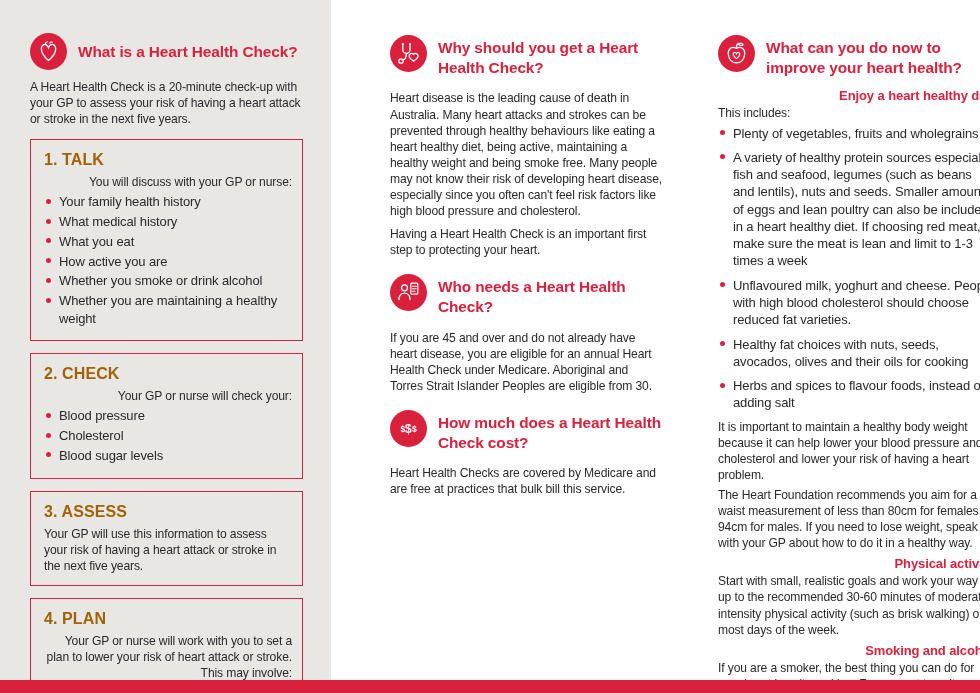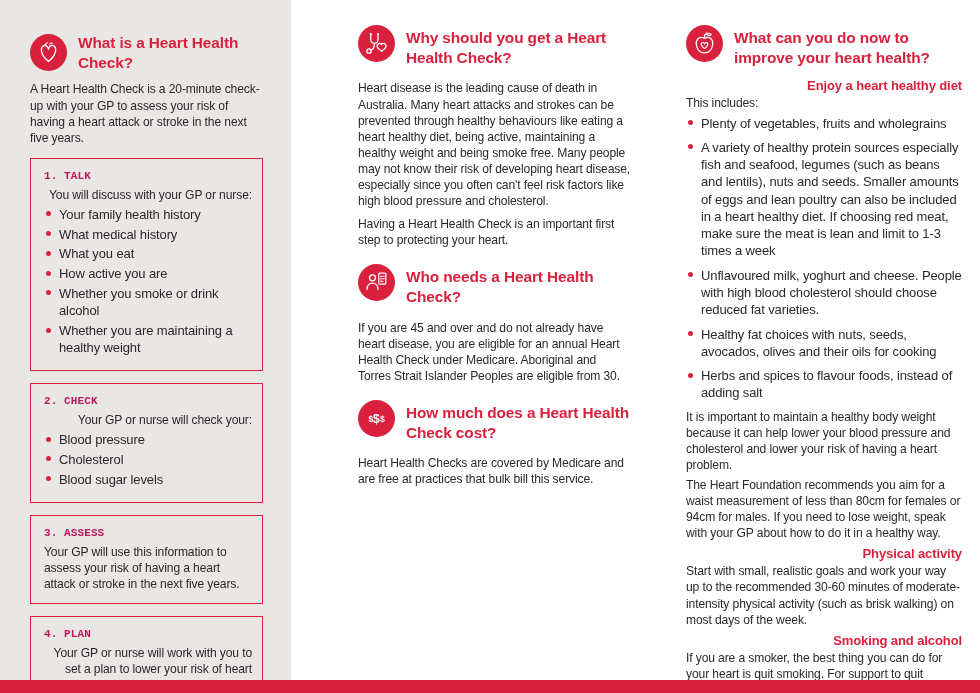--- a/index.html
+++ b/index.html
@@ -13,33 +13,33 @@
     position: relative;
     width: 980px;
     height: 693px;
     background: #ffffff;
     overflow: hidden;
     color: #2b282c;
   }
   .left-panel {
     position: absolute;
     left: 0; top: 0;
-    width: 291px;
+    width: 331px;
     height: 693px;
     background: #e9e7e4;
     padding: 33px 28px 0 30px;
   }
   .bottom-bar {
     position: absolute;
     left: 0; bottom: 0;
     width: 980px;
     height: 13px;
     background: #d9213e;
   }
-  .col { position: absolute; top: 25px; }
+  .col { position: absolute; top: 35px; margin-left: 32px; }
   .col-mid   { left: 358px; width: 274px; }
   .col-right { left: 686px; width: 276px; }
 
   .sec-head { display: flex; align-items: flex-start; gap: 11px; margin-bottom: 11px; }
   .sec-head.single { align-items: center; margin-bottom: 9px; }
   .icon-circle { width: 37px; height: 37px; flex: 0 0 37px; }
   .icon-circle svg { display: block; width: 37px; height: 37px; }
   .sec-title {
     margin: 0;
     color: #d9213e;
@@ -60,26 +60,25 @@
   }
   .intro { margin-bottom: 4px; }
 
   .box {
     border: 1.5px solid #d9213e;
     padding: 9px 10px 11px 13px;
     margin-top: 12px;
     background: transparent;
   }
   .box-heading {
-    font-size: 11px;
+    font-size: 16px;
     font-weight: bold;
-    color: #be185d;
+    color: #a16207;
     margin: 2px 0 5px 0;
     letter-spacing: 0.1px;
-    font-family: Liberation Mono, monospace;
   }
   .box-lead { margin-bottom: 3px; text-align: right; }
 
   ul.bullets { list-style: none; margin: 0; padding: 0; }
   ul.bullets li {
     position: relative;
     padding-left: 15px;
     font-size: 13px;
     line-height: 1.33;
     letter-spacing: -0.12px;

